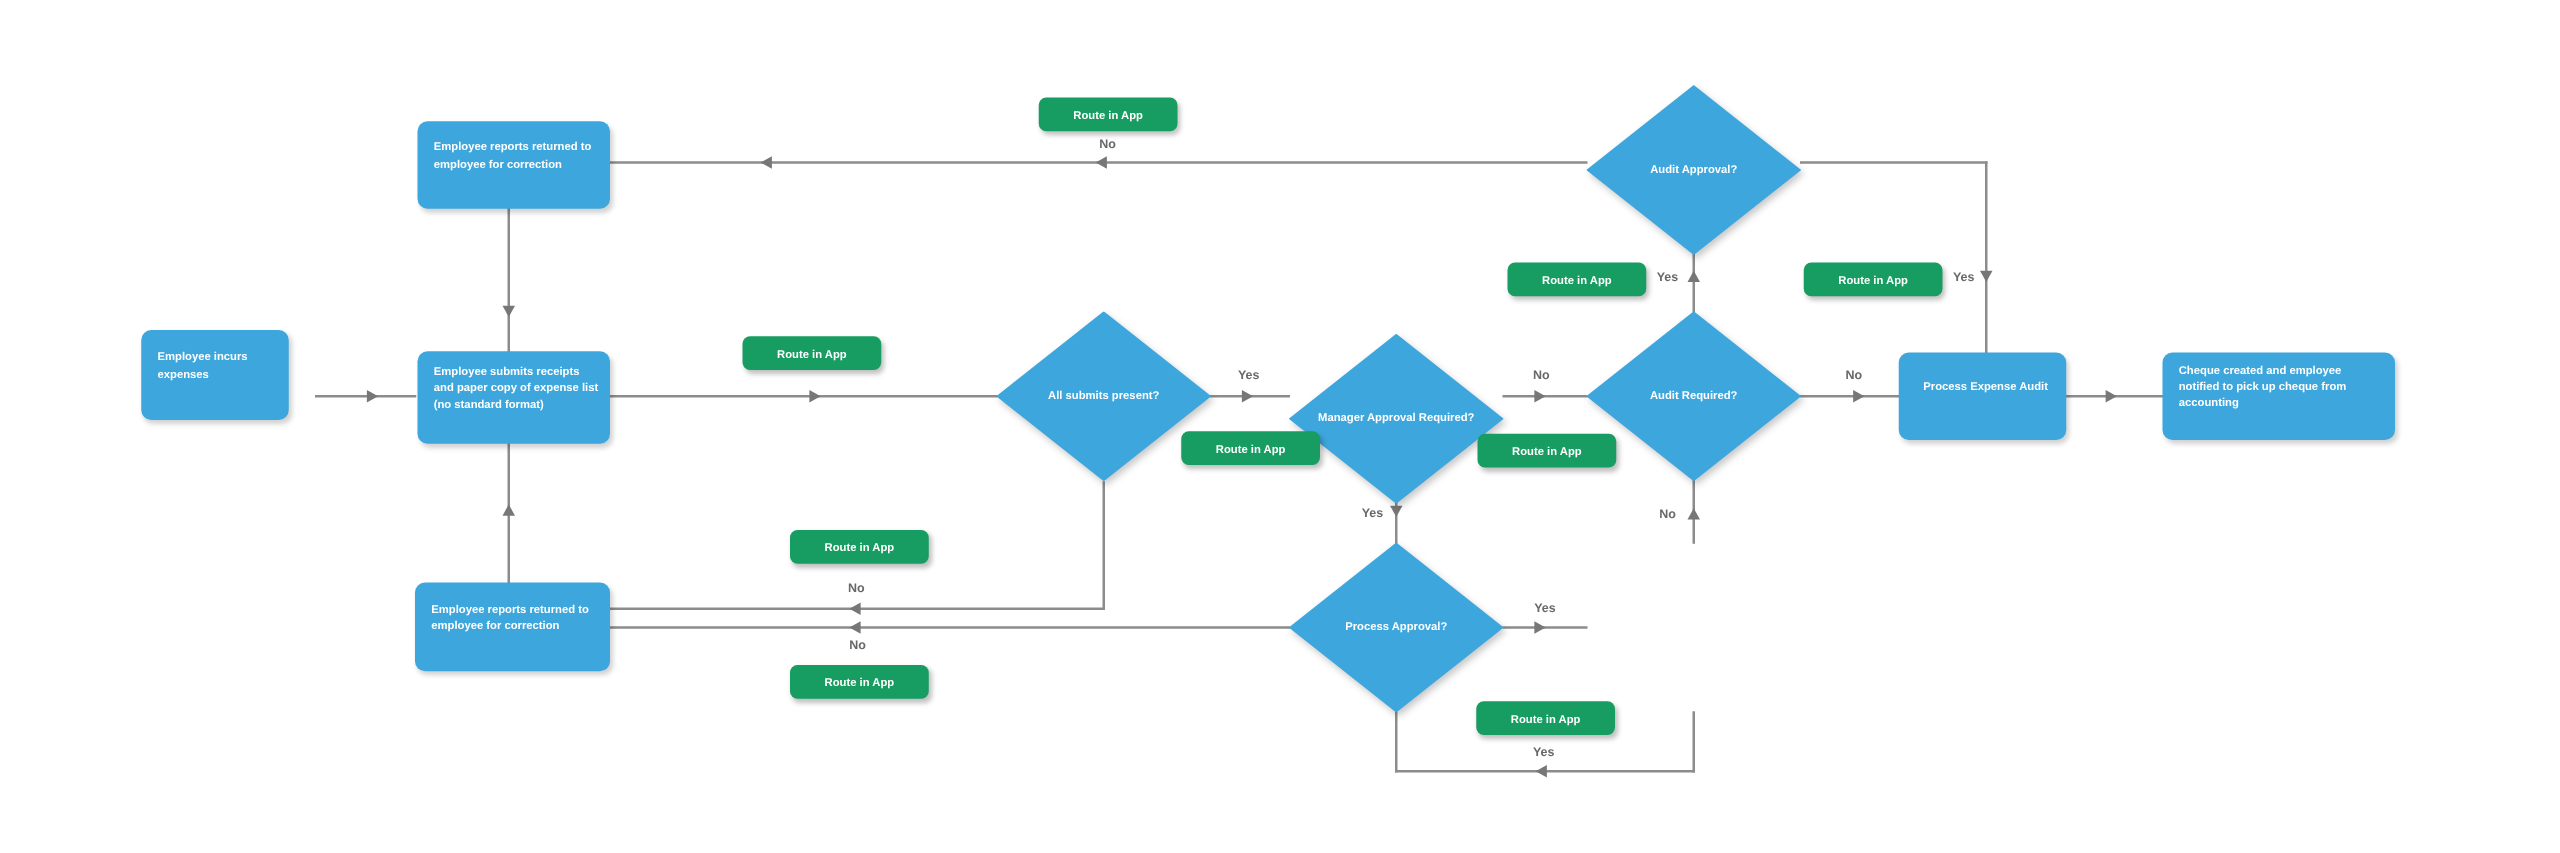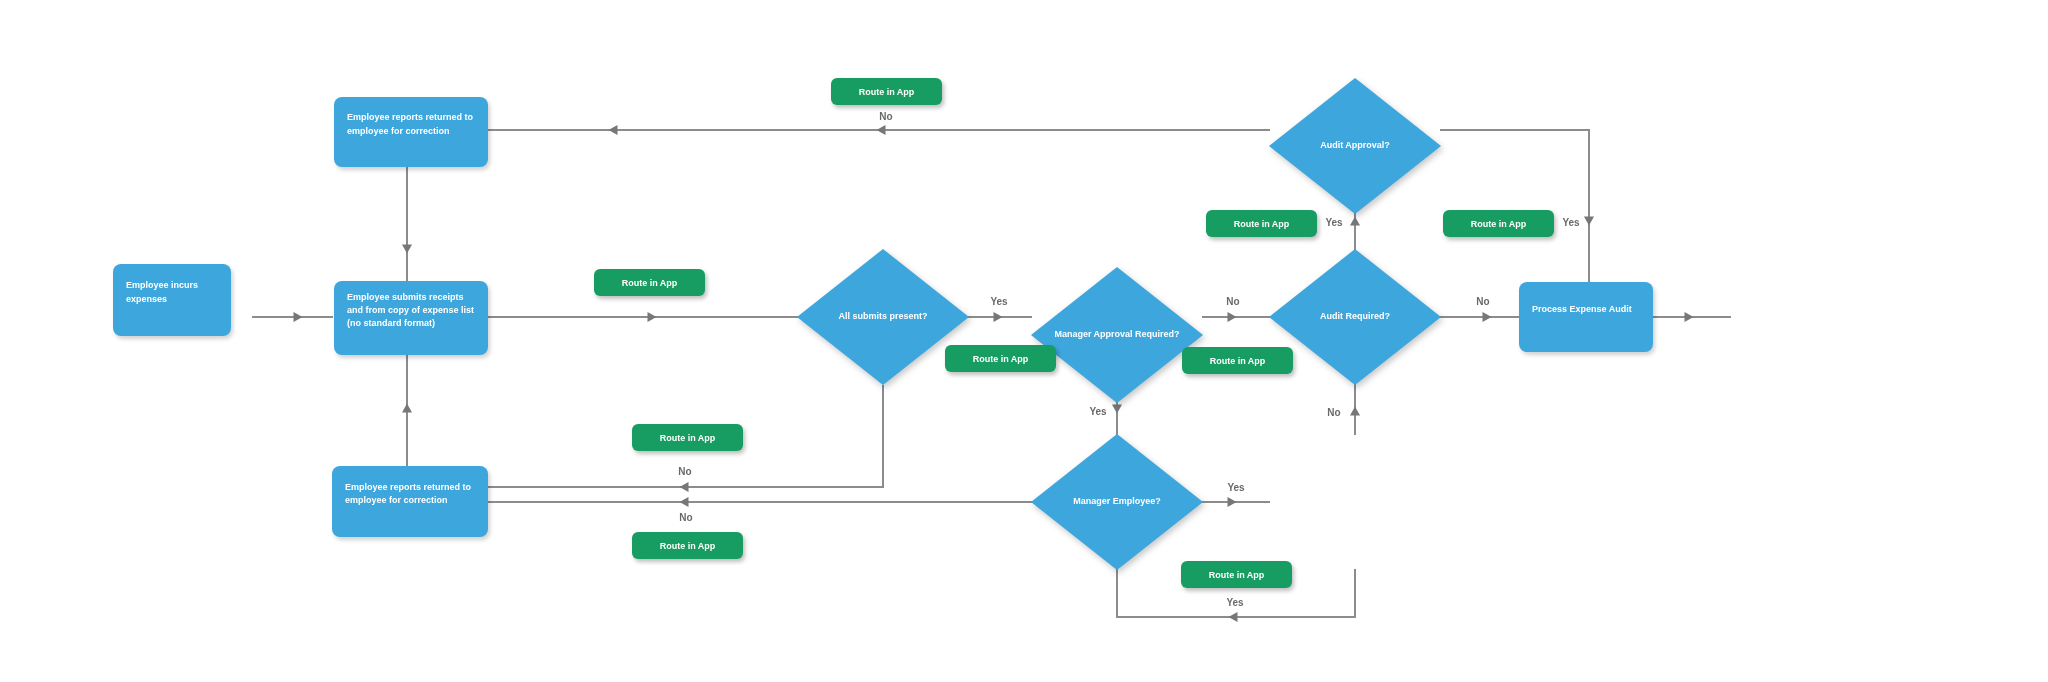--- a/index.html
+++ b/index.html
@@ -42,20 +42,21 @@
     font-size: 9px;
     font-weight: bold;
     line-height: 1.45;
   }
   .node.rect {
     border-radius: 8px;
     box-shadow: 2px 3px 4px rgba(0,0,0,0.18);
     padding: 0 8px 15px 13px;
     box-sizing: border-box;
     text-align: left;
+    justify-content: center;
   }
   .dw { filter: drop-shadow(2px 3px 3px rgba(0,0,0,0.22)); }
   .node.diamond {
     clip-path: polygon(50% 0, 100% 50%, 50% 100%, 0 50%);
     justify-content: center;
     text-align: center;
   }
   .node.diamond .node-label { white-space: nowrap; }
   .badge {
     position: absolute;
@@ -139,21 +140,21 @@
         <div class="node-label">Employee incurs expenses</div>
       </div>
     </div>
     <div class="node-wrap" style="left: 334px; top: 97px; width: 154px; height: 70px;">
       <div class="node rect">
         <div class="node-label">Employee reports returned to employee for correction</div>
       </div>
     </div>
     <div class="node-wrap" style="left: 334px; top: 281px; width: 154px; height: 74px;">
       <div class="node rect">
-        <div class="node-label">Employee submits receipts and from copy of expense list (no standard format)</div>
+        <div class="node-label">Employee submits receipts and paper copy of expense list (no standard format)</div>
       </div>
     </div>
     <div class="node-wrap" style="left: 332px; top: 466px; width: 156px; height: 71px;">
       <div class="node rect">
         <div class="node-label">Employee reports returned to employee for correction</div>
       </div>
     </div>
     <div class="node-wrap dw" style="left: 797px; top: 249px; width: 172px; height: 136px;">
       <div class="node diamond">
         <div class="node-label">All submits present?</div>
@@ -162,33 +163,38 @@
     <div class="node-wrap dw" style="left: 1031px; top: 267px; width: 172px; height: 136px;">
       <div class="node diamond">
         <div class="node-label">Manager Approval Required?</div>
       </div>
     </div>
     <div class="node-wrap dw" style="left: 1269px; top: 249px; width: 172px; height: 136px;">
       <div class="node diamond">
         <div class="node-label">Audit Required?</div>
       </div>
     </div>
-    <div class="node-wrap dw" style="left: 1269px; top: 78px; width: 172px; height: 136px;">
+    <div class="node-wrap dw" style="left: 1269px; top: 68px; width: 172px; height: 136px;">
       <div class="node diamond">
         <div class="node-label">Audit Approval?</div>
       </div>
     </div>
     <div class="node-wrap dw" style="left: 1031px; top: 434px; width: 172px; height: 136px;">
       <div class="node diamond">
-        <div class="node-label">Manager Employee?</div>
+        <div class="node-label">Process Approval?</div>
       </div>
     </div>
     <div class="node-wrap" style="left: 1519px; top: 282px; width: 134px; height: 70px;">
       <div class="node rect">
         <div class="node-label">Process Expense Audit</div>
+      </div>
+    </div>
+    <div class="node-wrap" style="left: 1730px; top: 282px; width: 186px; height: 70px;">
+      <div class="node rect">
+        <div class="node-label">Cheque created and employee notified to pick up cheque from accounting</div>
       </div>
     </div>
     <div class="badge" style="left: 831px; top: 78px; width: 111px; height: 27px;">Route in App</div>
     <div class="badge" style="left: 594px; top: 269px; width: 111px; height: 27px;">Route in App</div>
     <div class="badge" style="left: 945px; top: 345px; width: 111px; height: 27px;">Route in App</div>
     <div class="badge" style="left: 1182px; top: 347px; width: 111px; height: 27px;">Route in App</div>
     <div class="badge" style="left: 1206px; top: 210px; width: 111px; height: 27px;">Route in App</div>
     <div class="badge" style="left: 1443px; top: 210px; width: 111px; height: 27px;">Route in App</div>
     <div class="badge" style="left: 1181px; top: 561px; width: 111px; height: 27px;">Route in App</div>
     <div class="badge" style="left: 632px; top: 424px; width: 111px; height: 27px;">Route in App</div>

